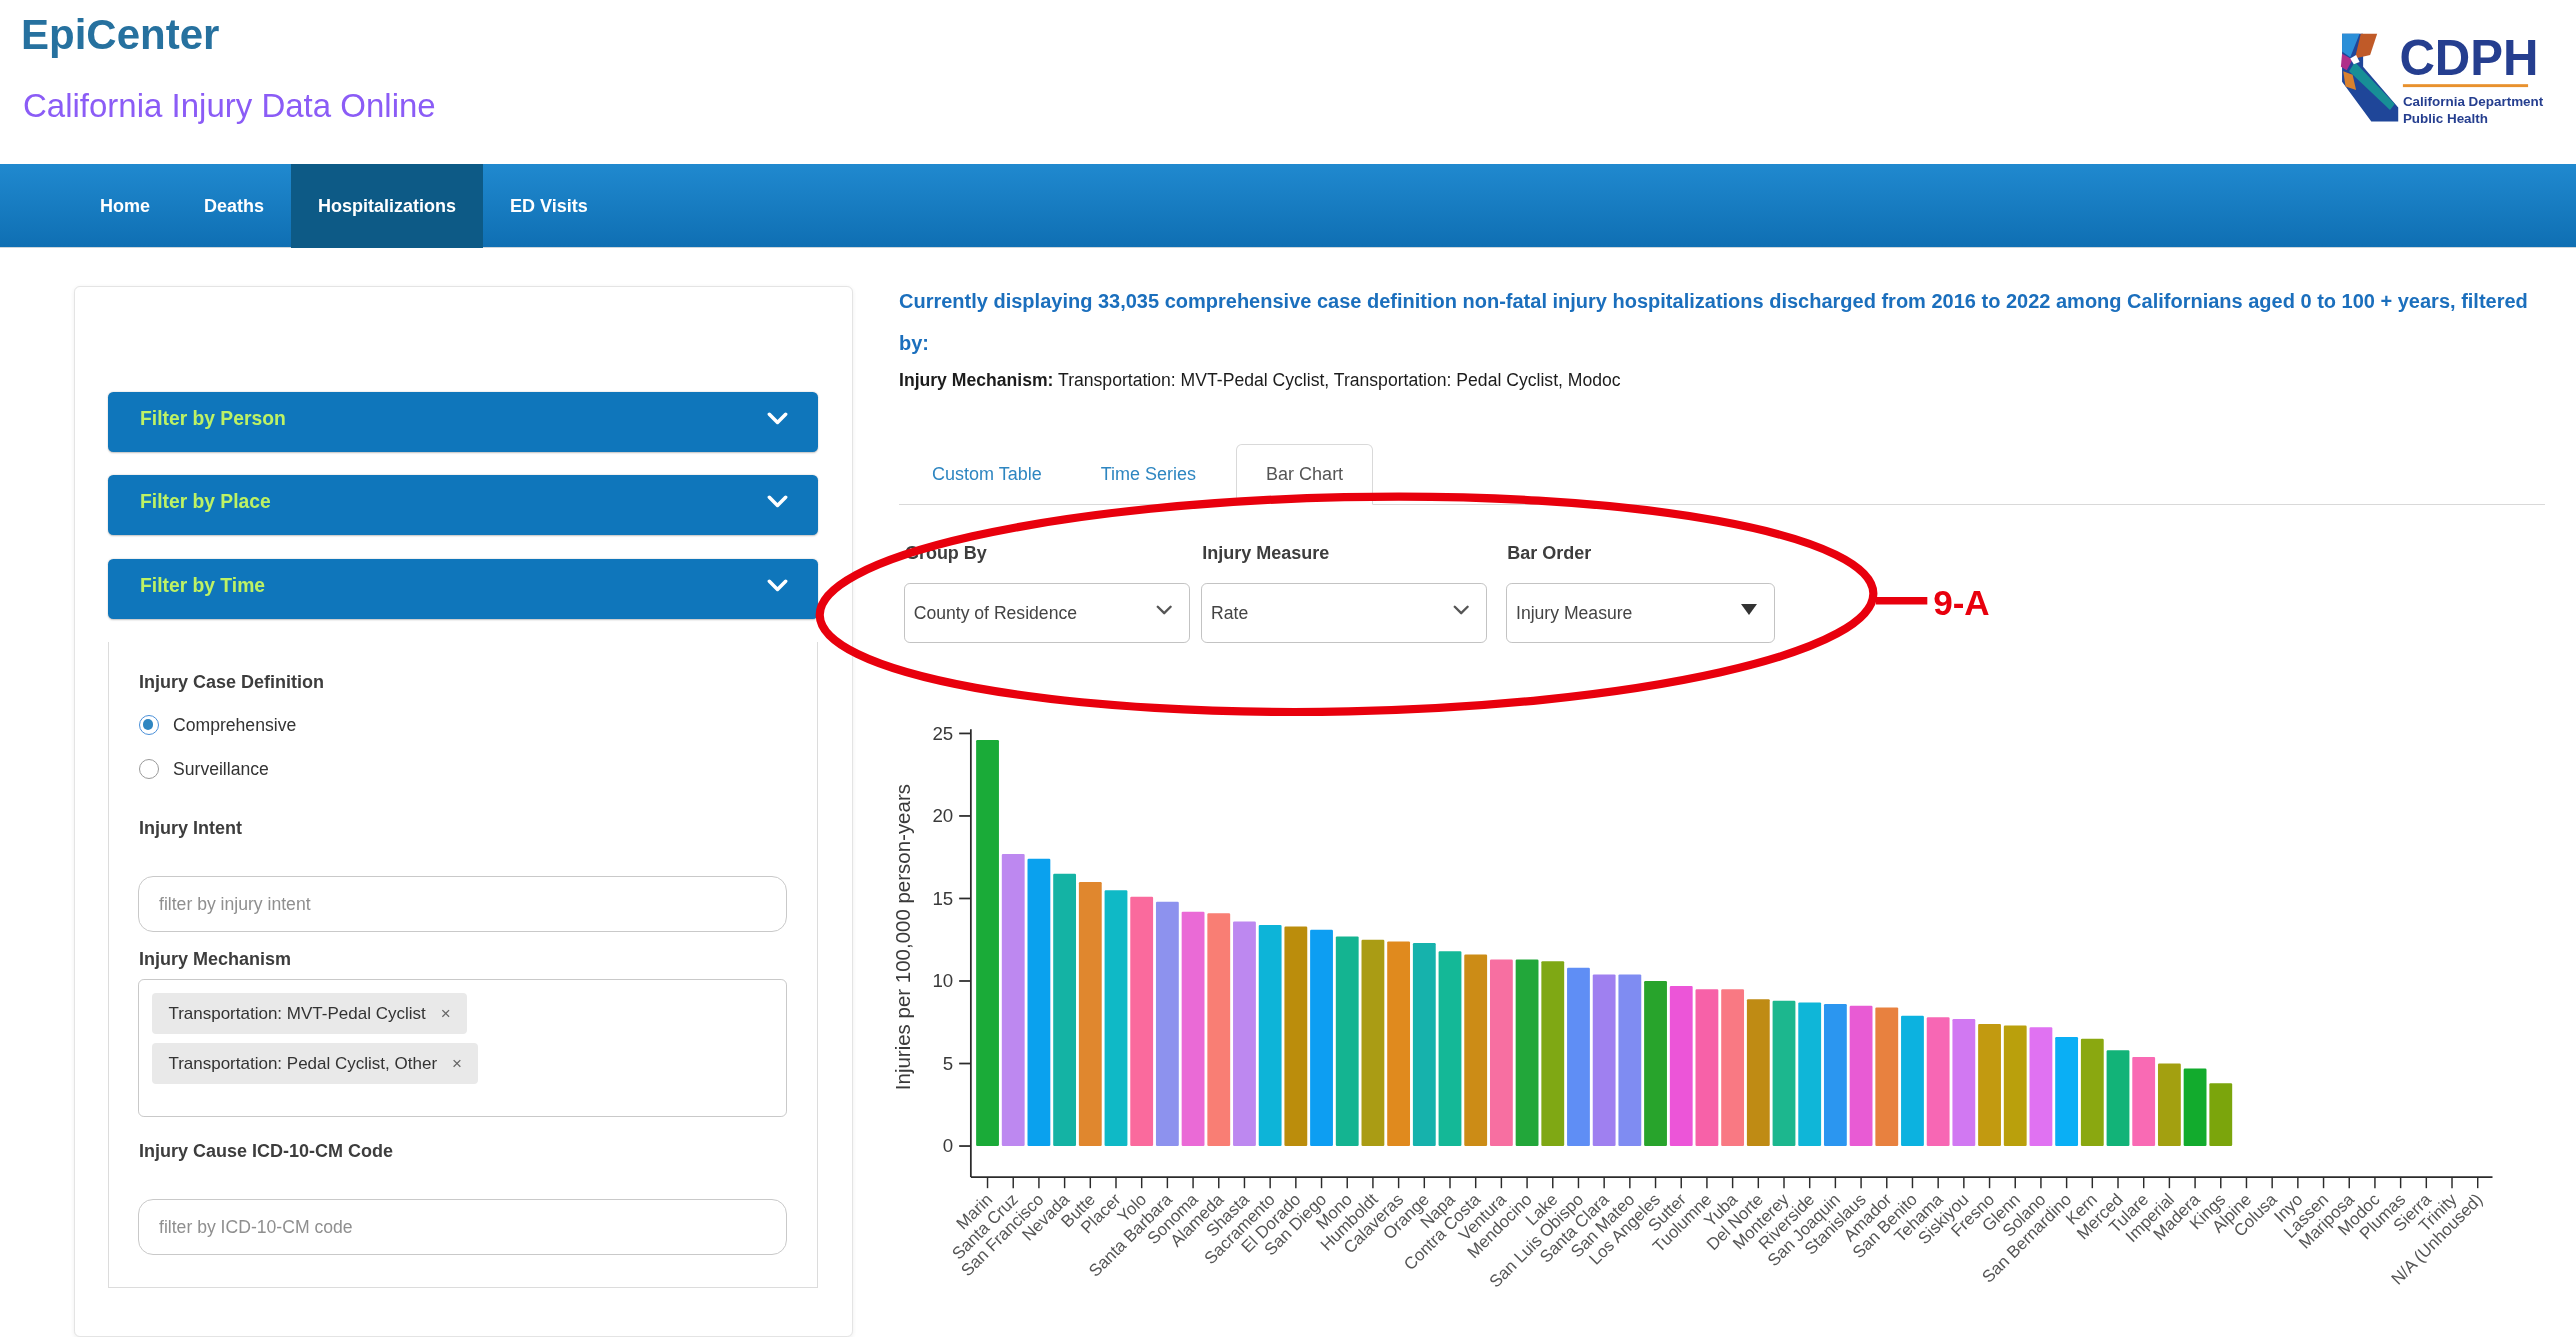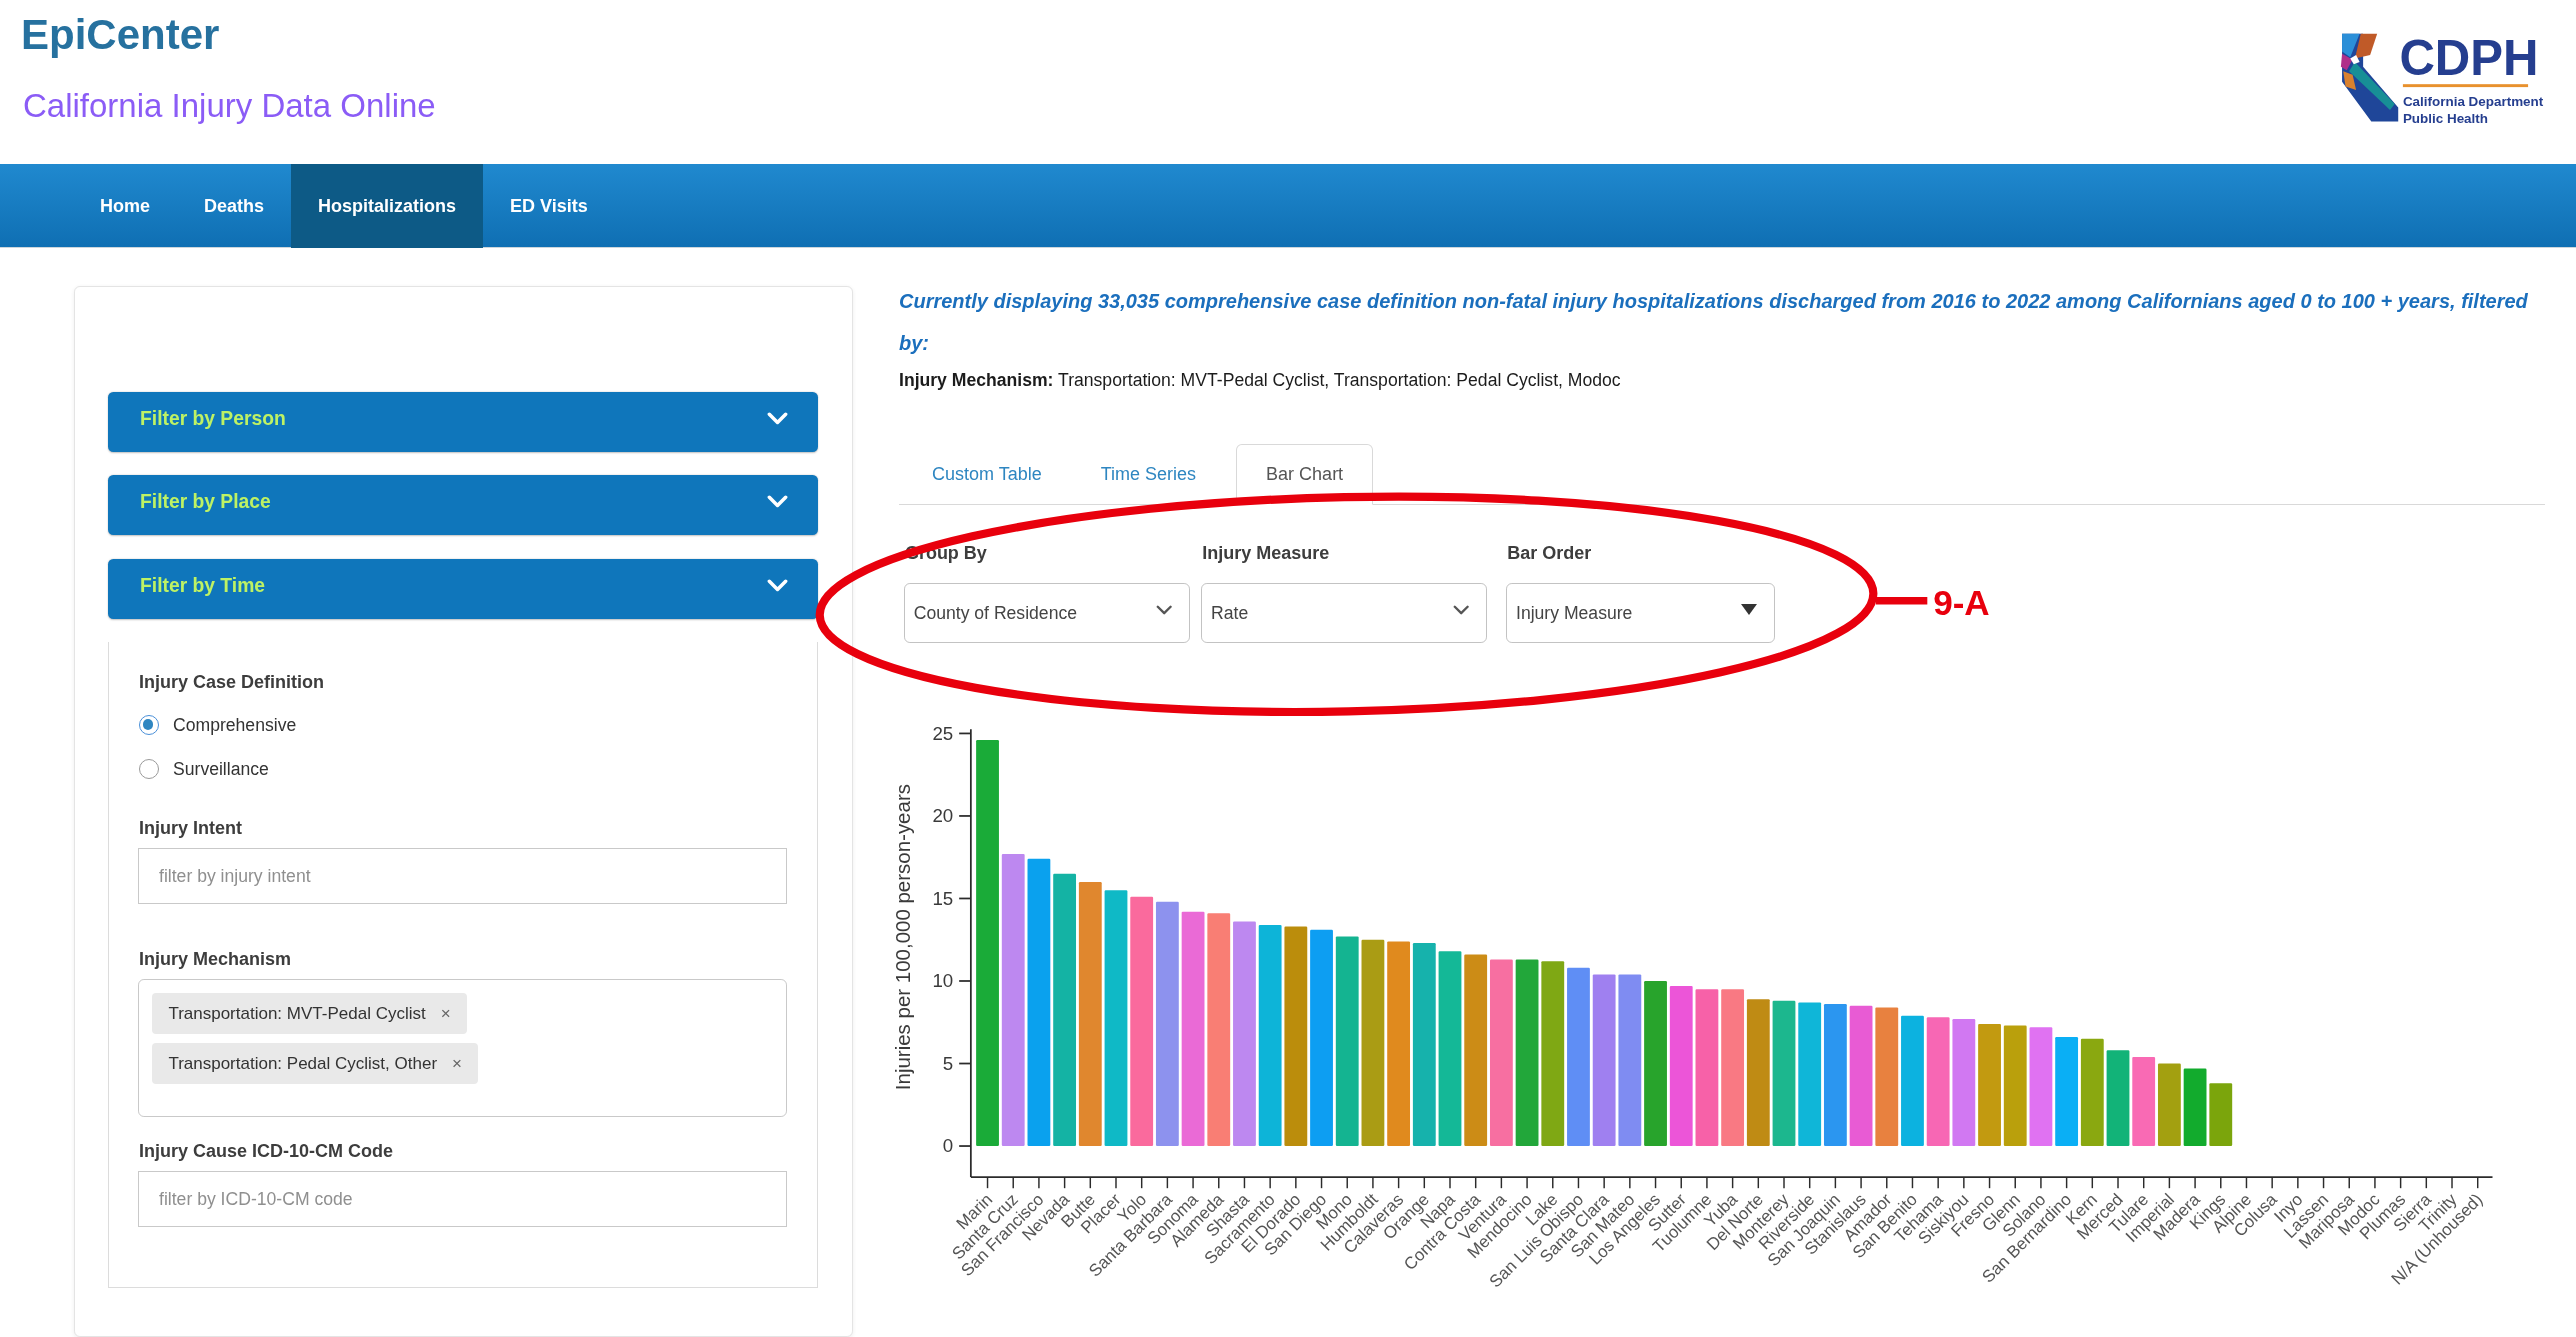--- a/index.html
+++ b/index.html
@@ -27,29 +27,29 @@
   .acc-btn:last-of-type{margin-bottom:0;border-bottom-left-radius:0;border-bottom-right-radius:0;}
   .acc-btn .chev{position:absolute;right:30px;top:20px;line-height:0;}
   .acc-panel{position:relative;width:710px;height:646px;background:#fff;border:0.6px solid #dcdcdc;border-top:none;box-sizing:border-box;}
   .fld-label{position:absolute;left:30px;font-size:18px;font-weight:bold;color:#3d3d3d;}
   .radio-row{position:absolute;left:30px;height:26px;display:flex;align-items:center;cursor:pointer;}
   .radio-dot{width:20px;height:20px;border-radius:50%;box-sizing:border-box;margin-right:14px;position:relative;}
   .radio-dot.on{border:1.8px solid #4a90d9;}
   .radio-dot.on::after{content:"";position:absolute;left:2.9px;top:2.9px;width:10.5px;height:10.5px;border-radius:50%;background:#2e86c1;}
   .radio-dot.off{border:1.8px solid #9a9a9a;}
   .radio-lbl{font-size:17.6px;color:#333;}
-  .txt-input{position:absolute;left:29px;width:649px;height:56px;border:1.2px solid #c9c9c9;border-radius:0;
-    font-size:17.6px;color:#555;padding:0 20px;box-sizing:border-box;font-family:"Liberation Sans",sans-serif;outline:none;background:#fff;}
+  .txt-input{position:absolute;left:29px;width:649px;height:56px;border:1.2px solid #c9c9c9;border-radius:15px;
+    font-size:17.6px;color:#555;padding:0 20px;box-sizing:border-box;font-family:"Liberation Sans",sans-serif;outline:none;background:#fff;margin-top:28px;}
   .txt-input::placeholder{color:#8f8f8f;}
   .mech-box{position:absolute;left:29px;width:649px;height:138px;border:1.2px solid #c9c9c9;border-radius:5.9px;box-sizing:border-box;background:#fff;}
   .tag{position:absolute;left:13px;height:41px;background:#e9e9e9;border-radius:4.1px;display:inline-flex;align-items:center;
     padding:0 16.4px;font-size:17px;color:#333;white-space:nowrap;}
   .tag .x{margin-left:15px;color:#666;font-size:17px;cursor:pointer;}
   
-  .summary{position:absolute;left:899px;top:280px;width:1663px;font-size:20px;font-weight:bold;color:#1b6fbd;line-height:42px;font-style:italic;}
+  .summary{position:absolute;left:899px;top:280px;width:1663px;font-size:20px;font-weight:bold;color:#1b6fbd;line-height:42px;}
   .filter-line{position:absolute;left:899px;top:370px;font-size:17.6px;color:#1c1c1c;}
   .filter-line b{font-weight:bold;}
   .tabs{position:absolute;left:899px;top:444px;width:1646px;height:61px;display:flex;align-items:stretch;border-bottom:1.2px solid #d9d9d9;box-sizing:border-box;}
   .tab-link{align-self:center;font-size:18px;color:#2e86c1;cursor:pointer;}
   .tab-active{display:flex;align-items:center;background:#fff;border:1.2px solid #d9d9d9;border-bottom:1.2px solid #fff;
     margin-bottom:-1.2px;border-radius:5.9px 5.9px 0 0;padding:0 29px;font-size:18px;color:#555;cursor:pointer;}
   .controls{position:absolute;left:899px;top:536px;width:1171px;height:117px;}
   .ctrl{position:absolute;top:0;}
   .ctrl .c-label{font-size:18px;font-weight:bold;color:#3d3d3d;position:absolute;top:7px;left:1.2px;white-space:nowrap;}
   .ctrl .c-box{position:absolute;top:47px;left:0;height:60px;border:1.2px solid #c3c3c3;border-radius:5.9px;background:#fff;

